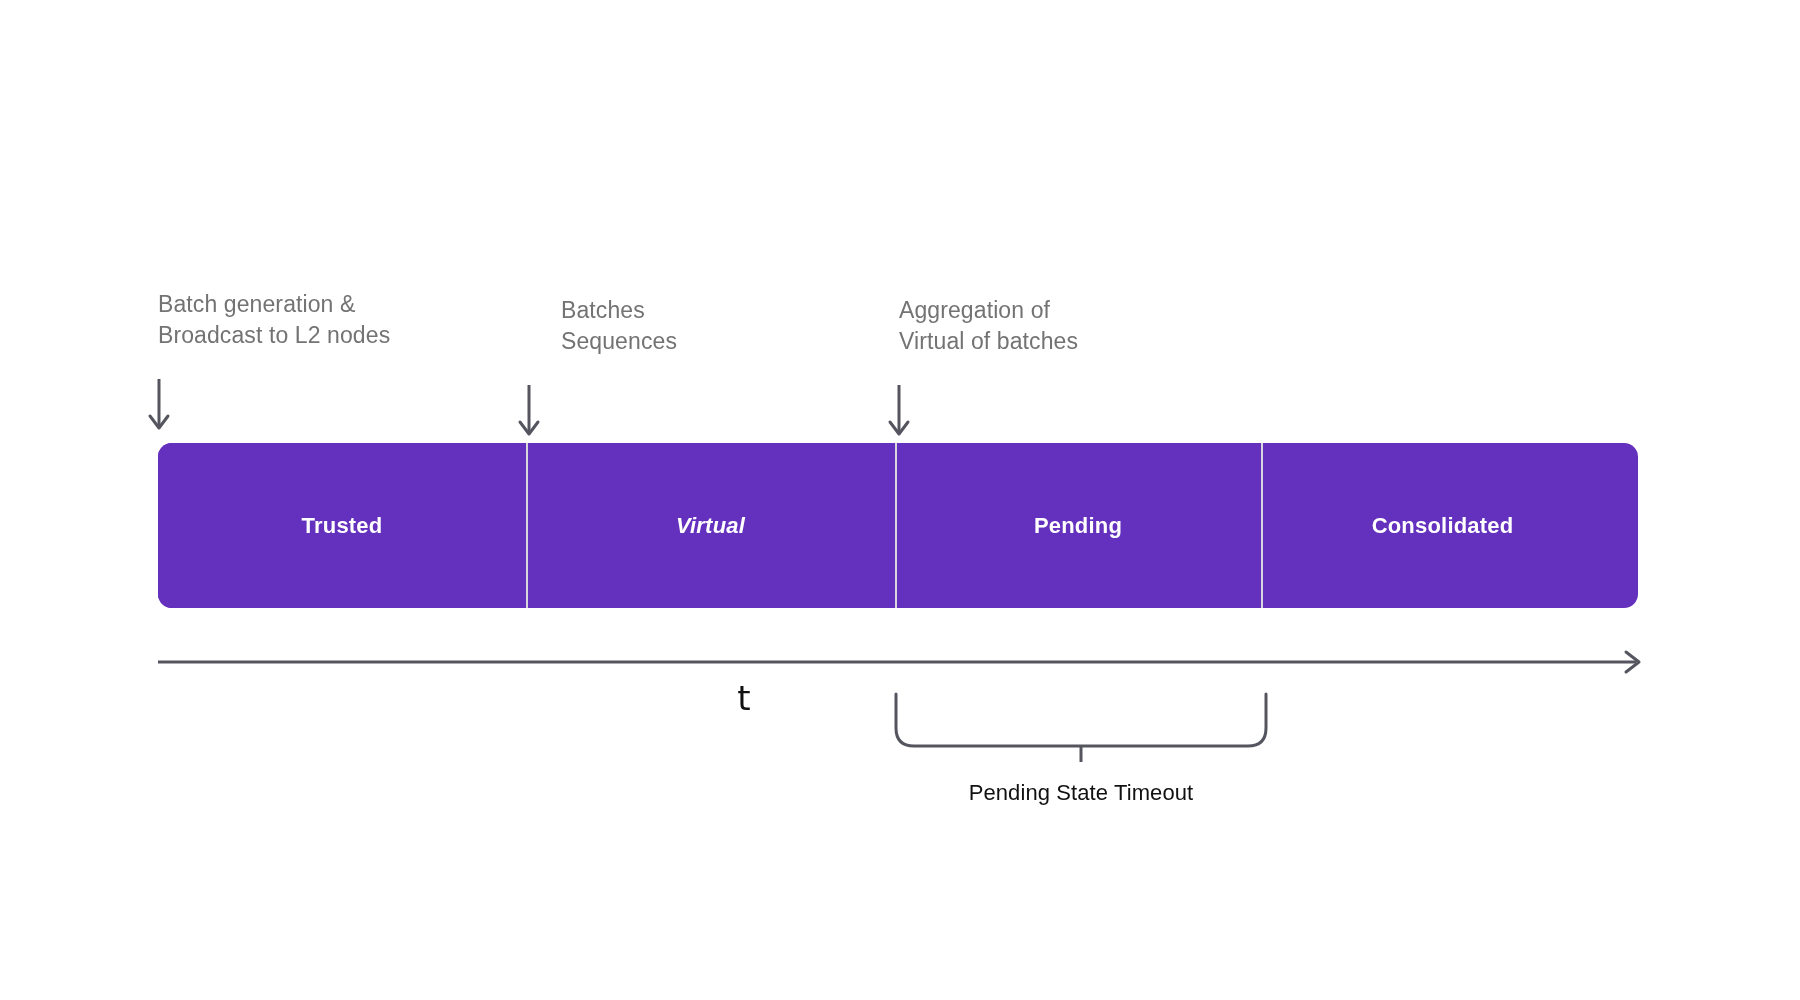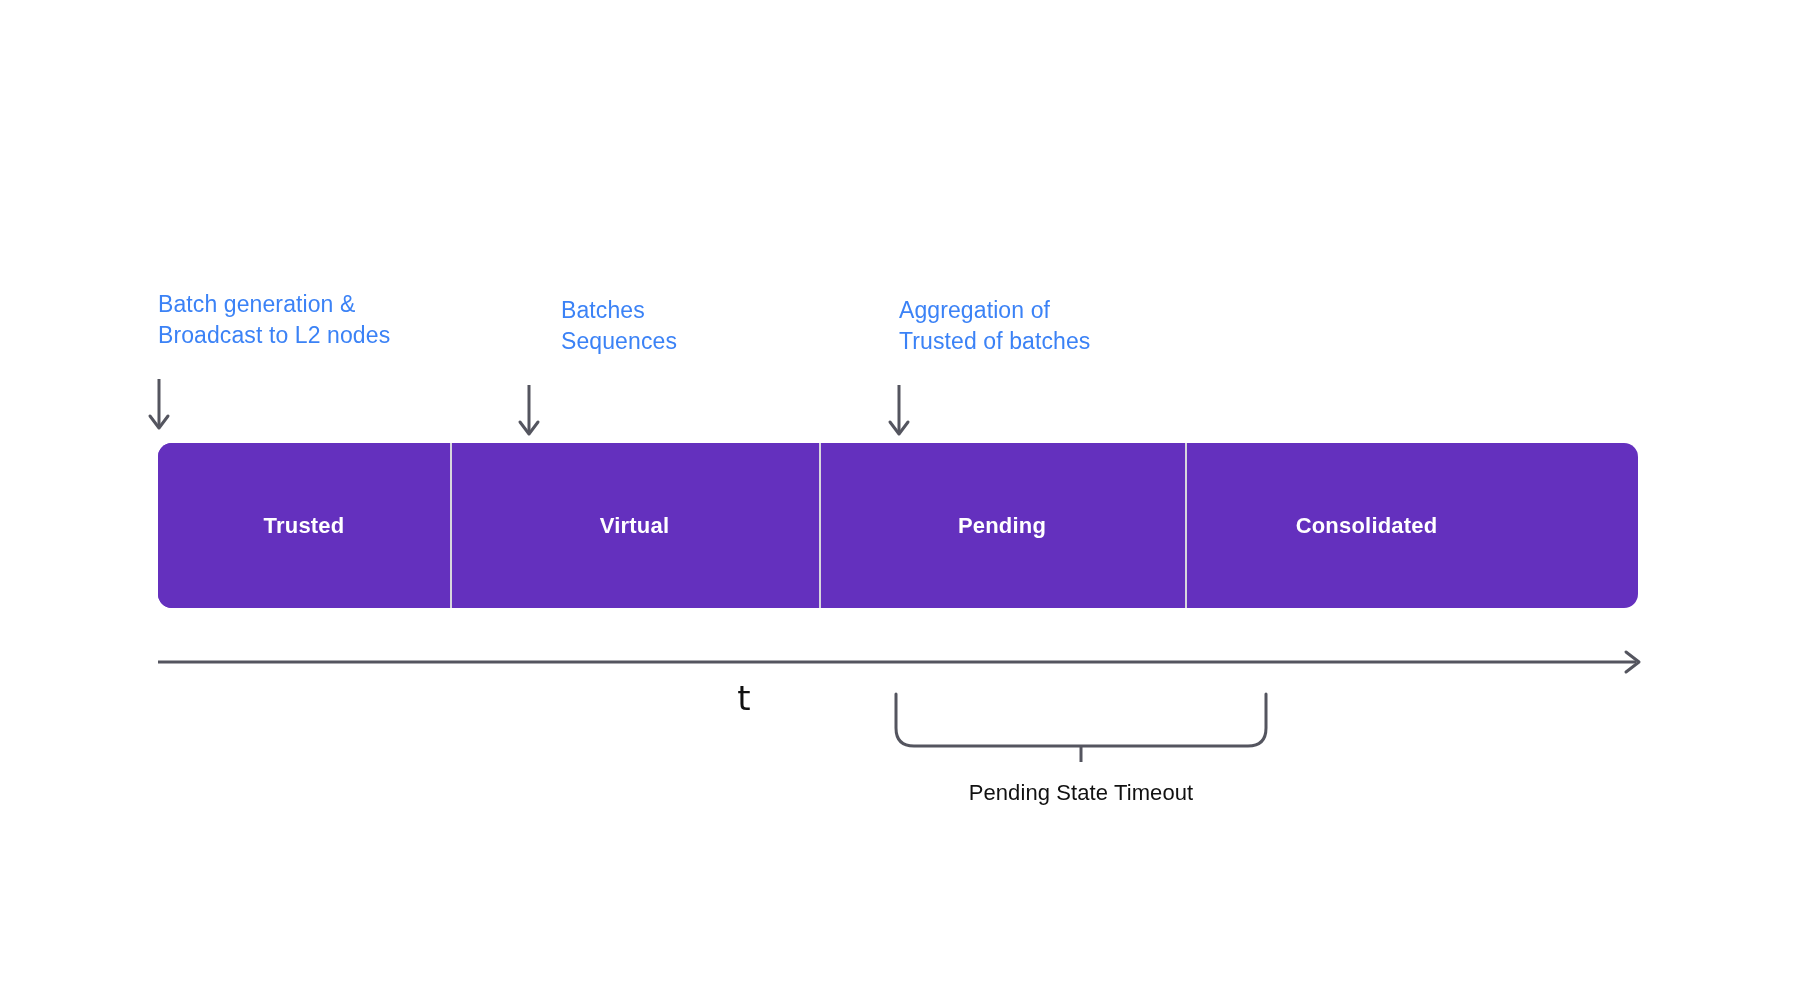--- a/index.html
+++ b/index.html
@@ -16,21 +16,21 @@
     position: relative;
     width: 1800px;
     height: 1000px;
     background: #ffffff;
     overflow: hidden;
   }
 
   
   .annotation {
     position: absolute;
-    color: #3b82f6;
+    color: #737373;
     font-size: 23px;
     line-height: 31px;
     white-space: pre-line;
     letter-spacing: 0.1px;
   }
   .annotation.a0 { left: 158px; top: 289px; }
   .annotation.a1 { left: 529px; top: 295px; margin-left: 32px; }
   .annotation.a2 { left: 899px; top: 295px; }
 
   
@@ -121,21 +121,21 @@
 
 <div id="canvas">
 
   <div class="annotation a0">Batch generation &amp;
 Broadcast to L2 nodes</div>
 
   <div class="annotation a1">Batches
 Sequences</div>
 
   <div class="annotation a2">Aggregation of
-Trusted of batches</div>
+Virtual of batches</div>
 
   <div class="down-arrow d0">
     <svg width="28" height="54" viewBox="0 0 28 54" aria-hidden="true">
       <path d="M14 1 L14 48" stroke="#54555f" stroke-width="3" fill="none" stroke-linecap="butt"></path>
       <path d="M5 38 L14 50 L23 38" stroke="#54555f" stroke-width="3" fill="none" stroke-linecap="round" stroke-linejoin="round"></path>
     </svg>
   </div>
 
   <div class="down-arrow d1">
     <svg width="28" height="54" viewBox="0 0 28 54" aria-hidden="true">
@@ -145,24 +145,24 @@
   </div>
 
   <div class="down-arrow d2">
     <svg width="28" height="54" viewBox="0 0 28 54" aria-hidden="true">
       <path d="M14 1 L14 48" stroke="#54555f" stroke-width="3" fill="none" stroke-linecap="butt"></path>
       <path d="M5 38 L14 50 L23 38" stroke="#54555f" stroke-width="3" fill="none" stroke-linecap="round" stroke-linejoin="round"></path>
     </svg>
   </div>
 
   <div class="state-bar">
-    <div class="state-seg" style="width:292px;">
+    <div class="state-seg" style="width:368px;">
       <span class="seg-label">Trusted</span>
     </div>
-    <div class="state-seg" style="width:369px;">
+    <div class="state-seg" style="width:369px;font-style:italic;">
       <span class="seg-label">Virtual</span>
     </div>
     <div class="state-seg" style="width:366px;">
       <span class="seg-label">Pending</span>
     </div>
     <div class="state-seg" style="width:363px;align-items:center;">
       <span class="seg-label">Consolidated</span>
     </div>
   </div>
 

